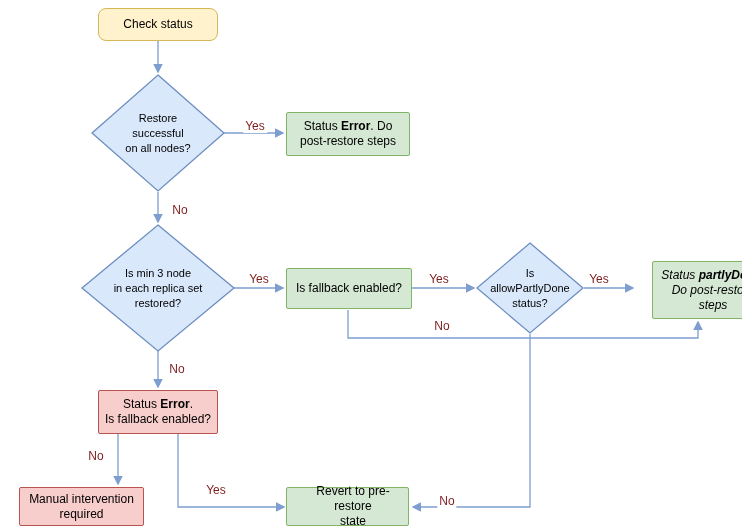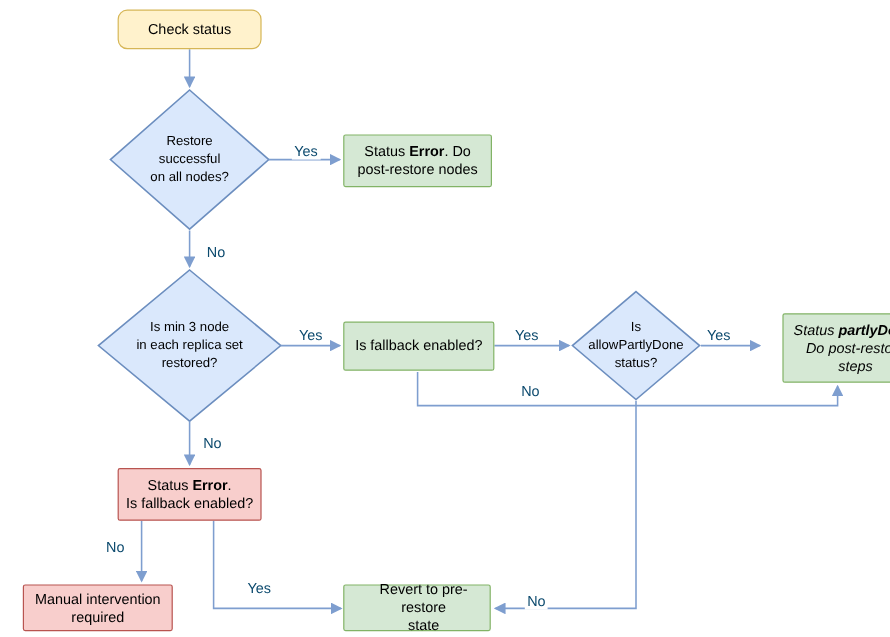--- a/index.html
+++ b/index.html
@@ -40,21 +40,21 @@
     font-size: 11px;
     line-height: 15px;
     color: #000;
     white-space: pre-line;
   }
   .edge-label {
     position: absolute;
     transform: translate(-50%, -50%);
     font-size: 12px;
     line-height: 14px;
-    color: #0c4a6e;
+    color: #7f1d1d;
     background: #ffffff;
     padding: 0 2px;
   }
 </style>
 </head>
 <body>
 
 <div class="canvas">
 
   <svg class="edges" width="742" height="531" viewBox="0 0 742 531">
@@ -80,21 +80,21 @@
     <polyline class="edge" points="160,434 160,507 266,507" marker-end="url(#arw)"></polyline>
     <polyline class="edge" points="512,334 512,507 395,507" marker-end="url(#arw)"></polyline>
   </svg>
 
   <div class="node rect yellow" style="left:80px;top:8px;width:120px;height:33px;">
     <span>Check status</span>
   </div>
 
   <div class="node rect green" style="left:268px;top:112px;width:124px;height:44px;">
     <div><span>Status </span><b>Error</b><span>. Do
-post-restore nodes</span></div>
+post-restore steps</span></div>
   </div>
 
   <div class="node rect green" style="left:268px;top:268px;width:126px;height:41px;">
     <span>Is fallback enabled?</span>
   </div>
 
   <div class="node rect green" style="left:634px;top:261px;width:122px;height:58px;font-style:italic;">
     <div><span>Status </span><b>partlyDone</b><span>.
 Do post-restore
 steps</span></div>

